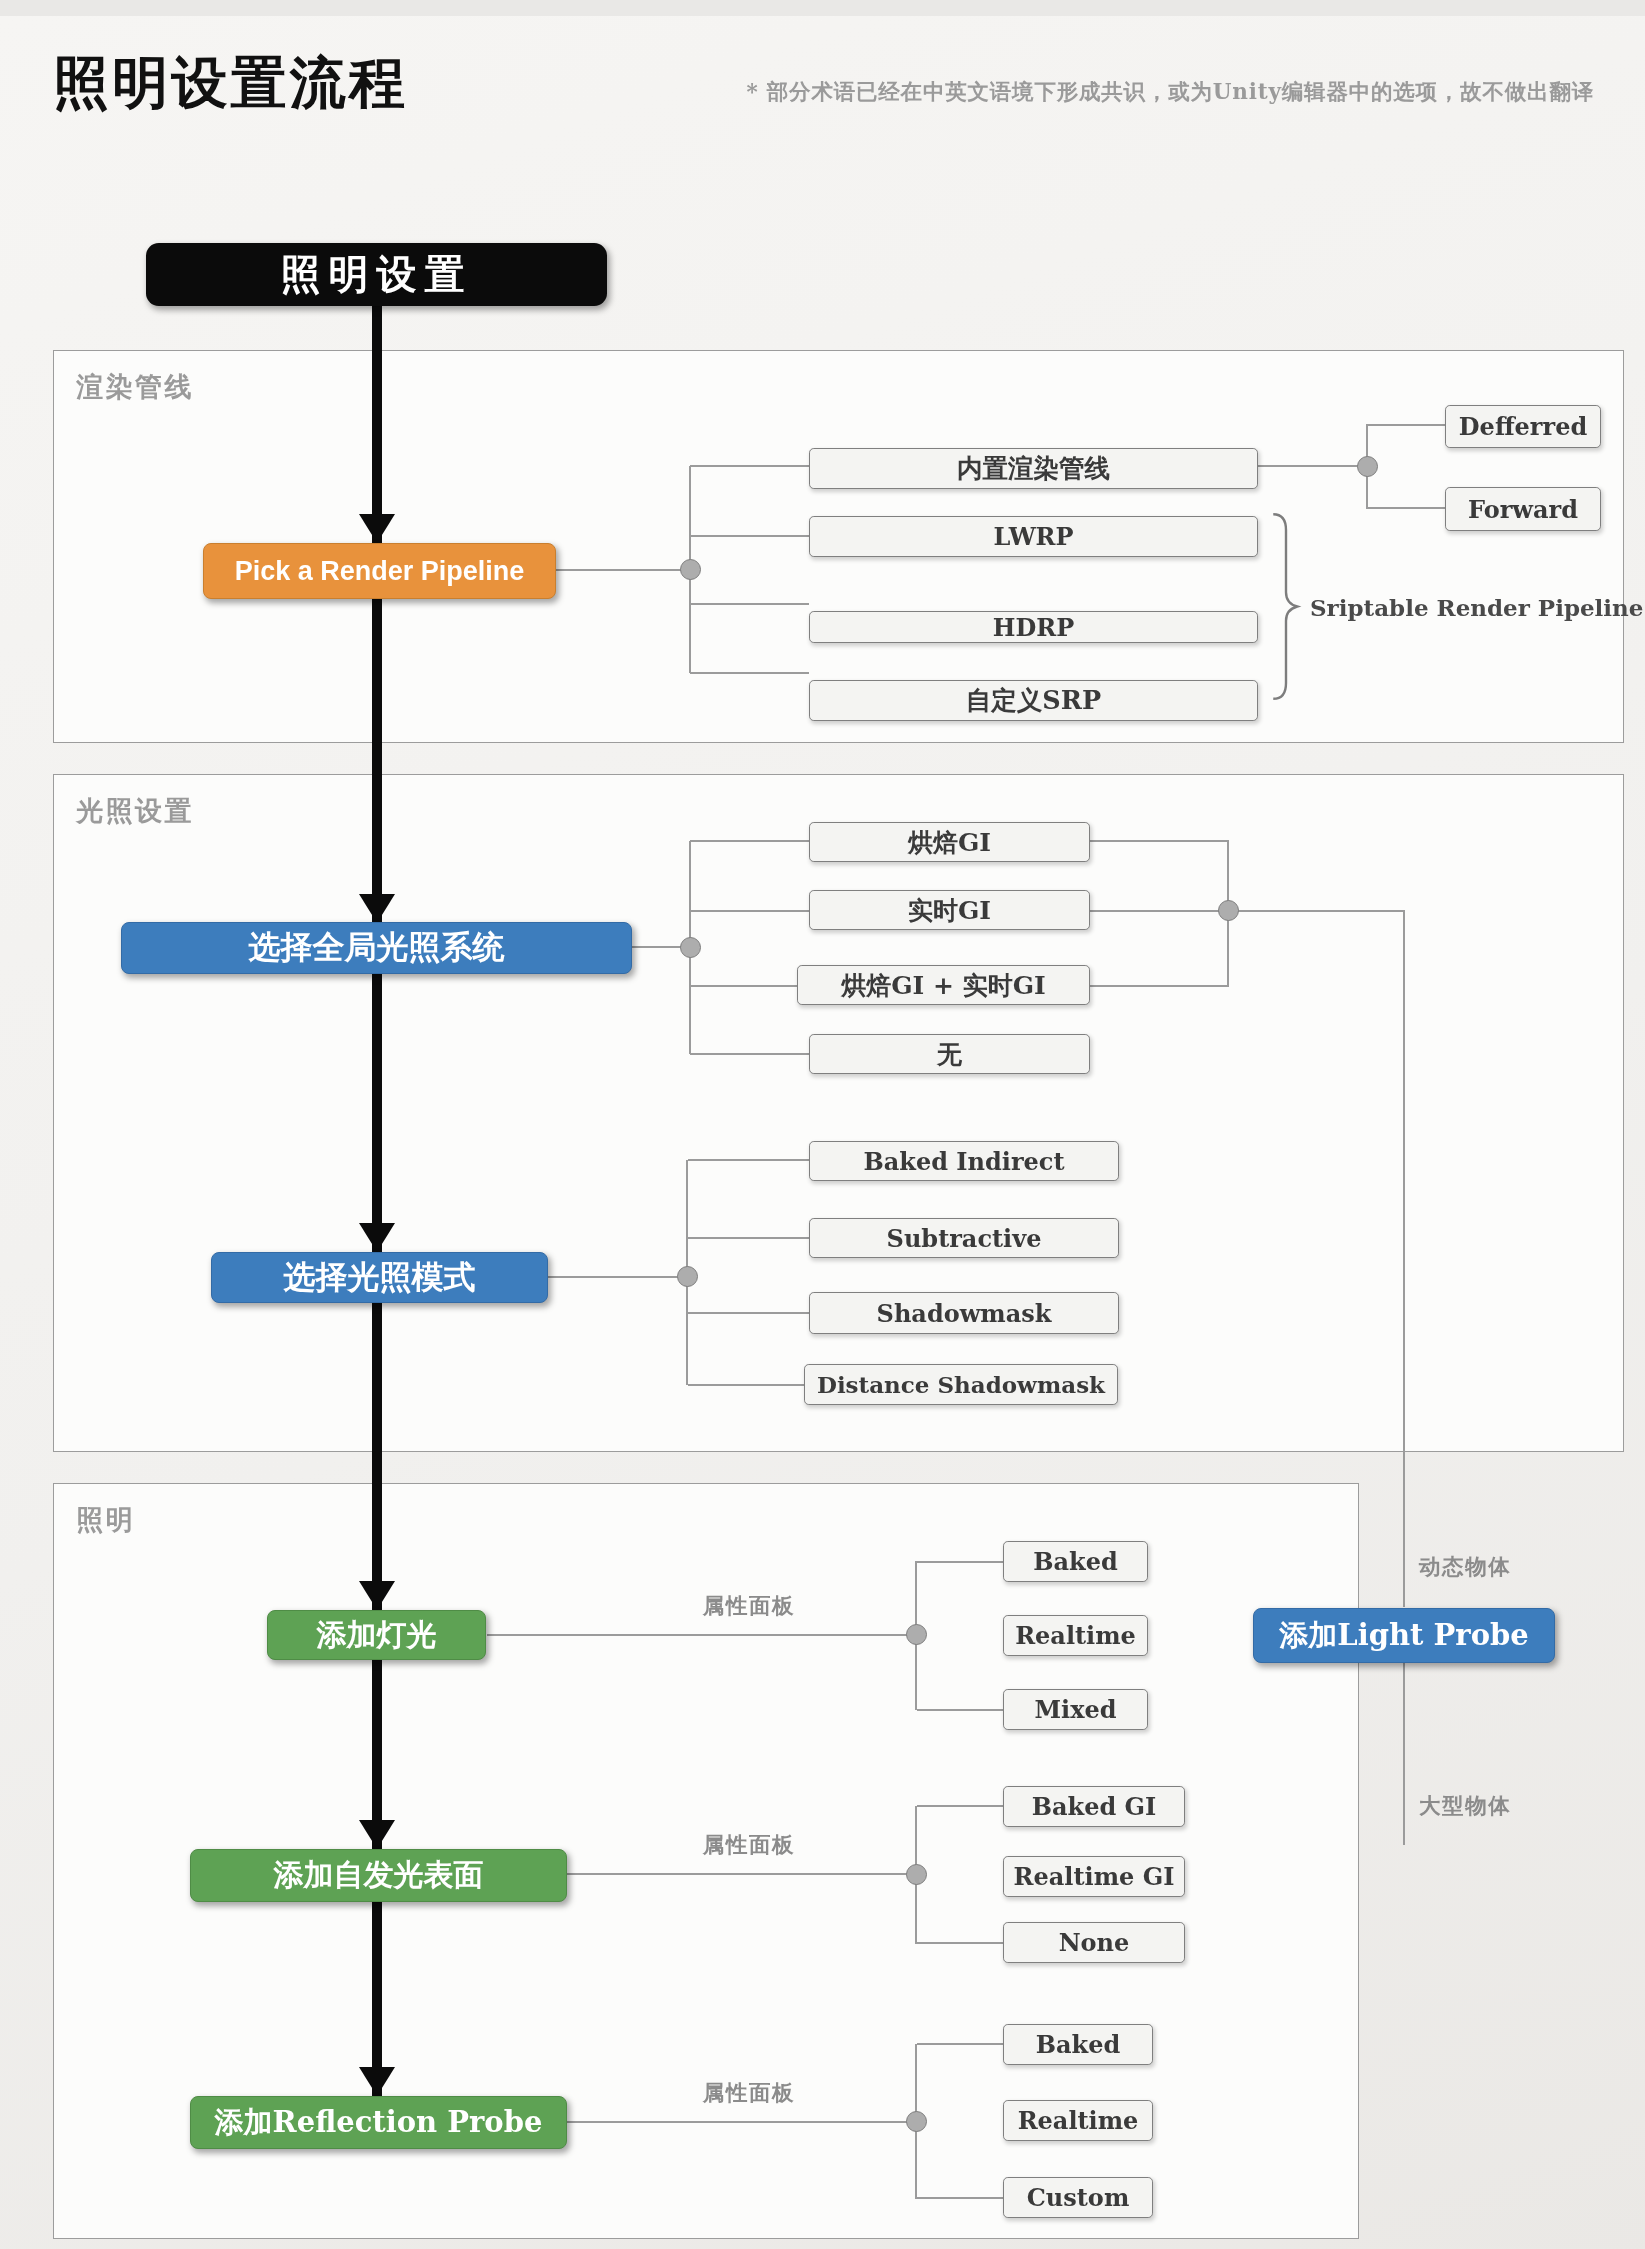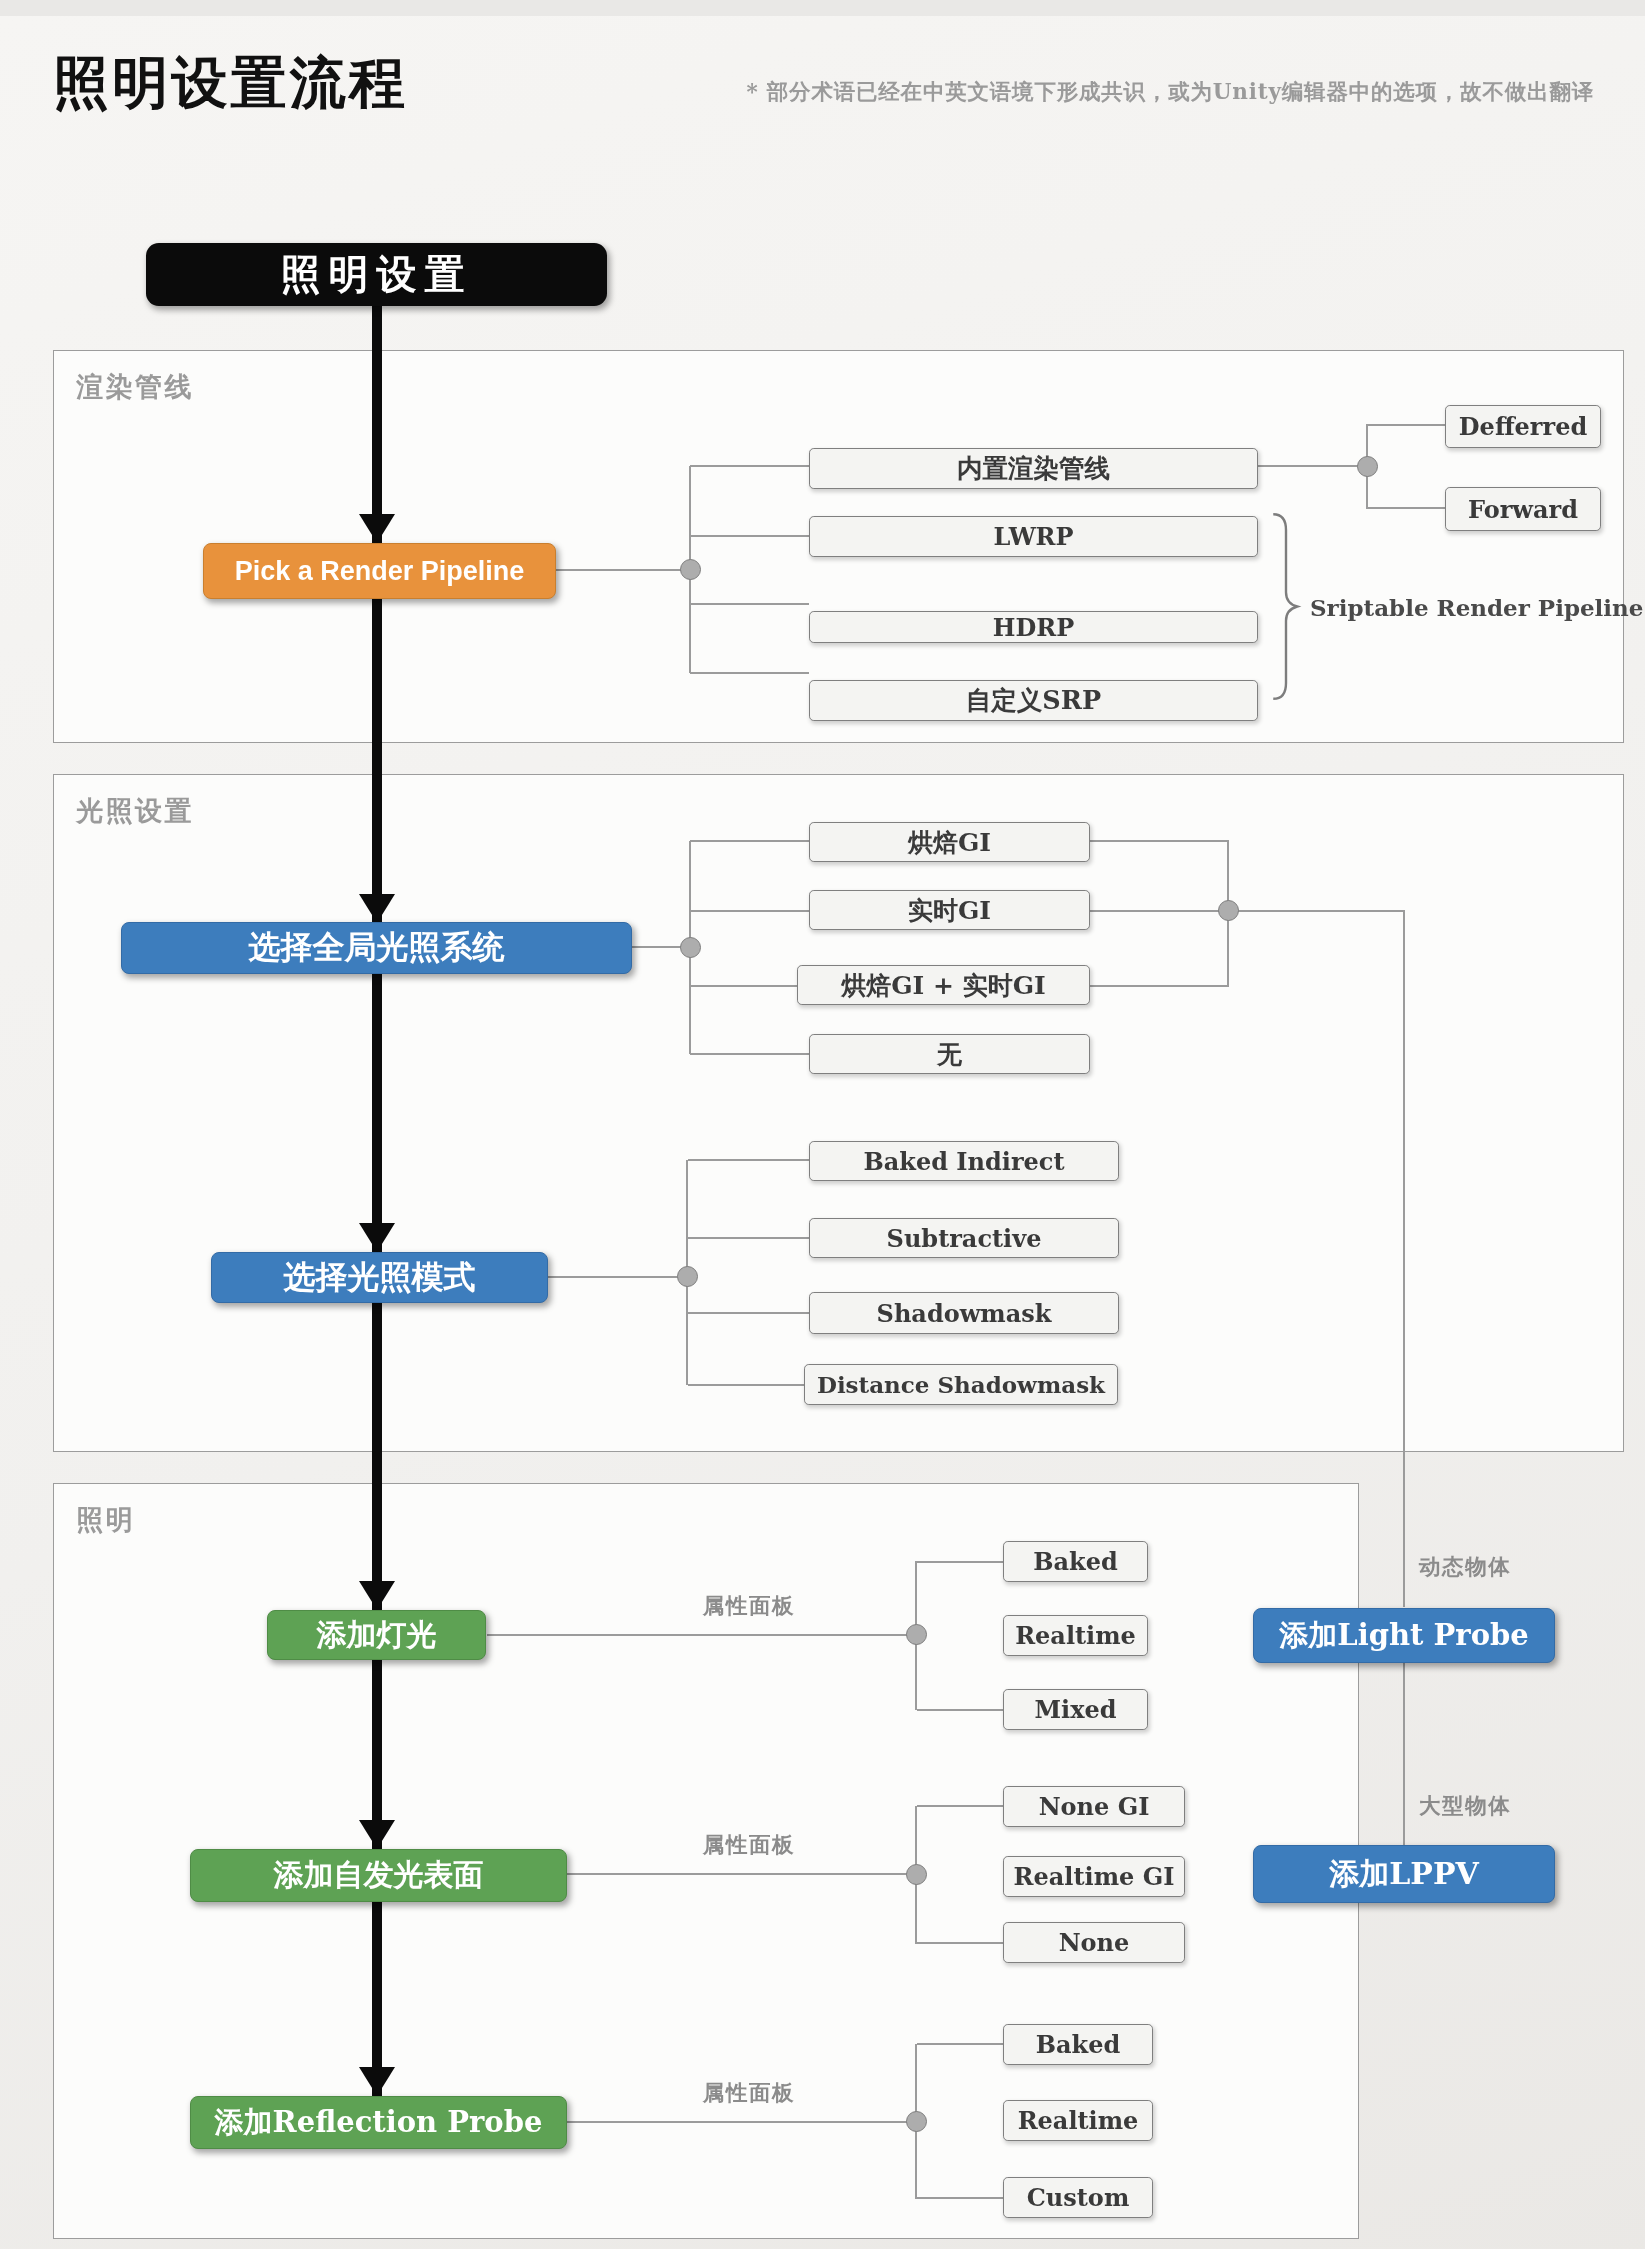--- a/index.html
+++ b/index.html
@@ -180,24 +180,23 @@
   <div class="opt" style="left:809px;top:1202px;width:310px;height:40px;">Subtractive</div>
   <div class="opt" style="left:809px;top:1276px;width:310px;height:42px;">Shadowmask</div>
   <div class="opt" style="left:804px;top:1348px;width:314px;height:41px;font-size:23px;">Distance Shadowmask</div>
 
   <div class="node green" style="left:267px;top:1594px;width:219px;height:50px;font-size:30px;">添加灯光</div>
   <div class="opt" style="left:1003px;top:1525px;width:145px;height:41px;">Baked</div>
   <div class="opt" style="left:1003px;top:1599px;width:145px;height:41px;">Realtime</div>
   <div class="opt" style="left:1003px;top:1673px;width:145px;height:41px;">Mixed</div>
 
   <div class="node blue" style="left:1253px;top:1592px;width:302px;height:55px;font-size:29px;">添加Light Probe</div>
-  <div class="node blue" style="left:1253px;top:1829px;width:302px;height:58px;font-size:30px;">添加LPPV</div>
 
   <div class="node green" style="left:190px;top:1833px;width:377px;height:53px;font-size:30px;">添加自发光表面</div>
-  <div class="opt" style="left:1003px;top:1770px;width:182px;height:41px;">None GI</div>
+  <div class="opt" style="left:1003px;top:1770px;width:182px;height:41px;">Baked GI</div>
   <div class="opt" style="left:1003px;top:1840px;width:182px;height:41px;">Realtime GI</div>
   <div class="opt" style="left:1003px;top:1906px;width:182px;height:41px;">None</div>
 
   <div class="node green" style="left:190px;top:2080px;width:377px;height:53px;font-size:29px;">添加Reflection Probe</div>
   <div class="opt" style="left:1003px;top:2008px;width:150px;height:41px;">Baked</div>
   <div class="opt" style="left:1003px;top:2084px;width:150px;height:41px;">Realtime</div>
   <div class="opt" style="left:1003px;top:2161px;width:150px;height:41px;">Custom</div>
 
   <div class="small-label" style="left:669px;top:1575px;width:160px;text-align:center;">属性面板</div>
   <div class="small-label" style="left:669px;top:1814px;width:160px;text-align:center;">属性面板</div>

